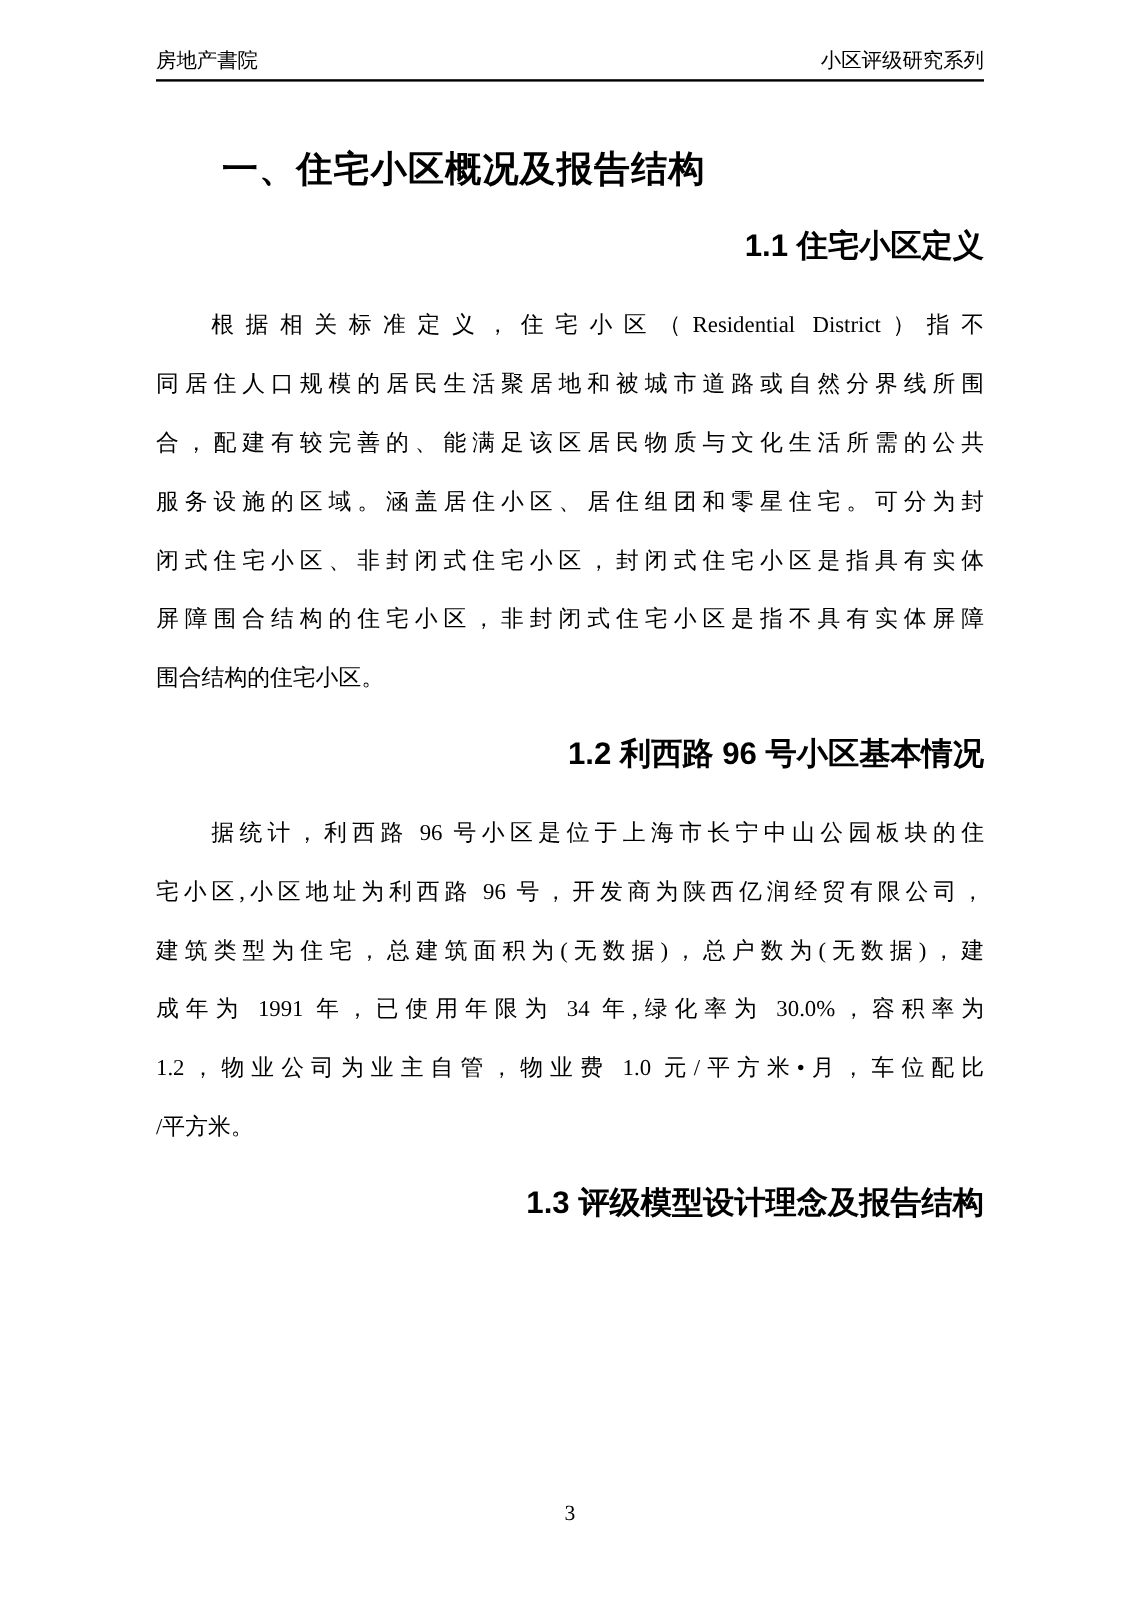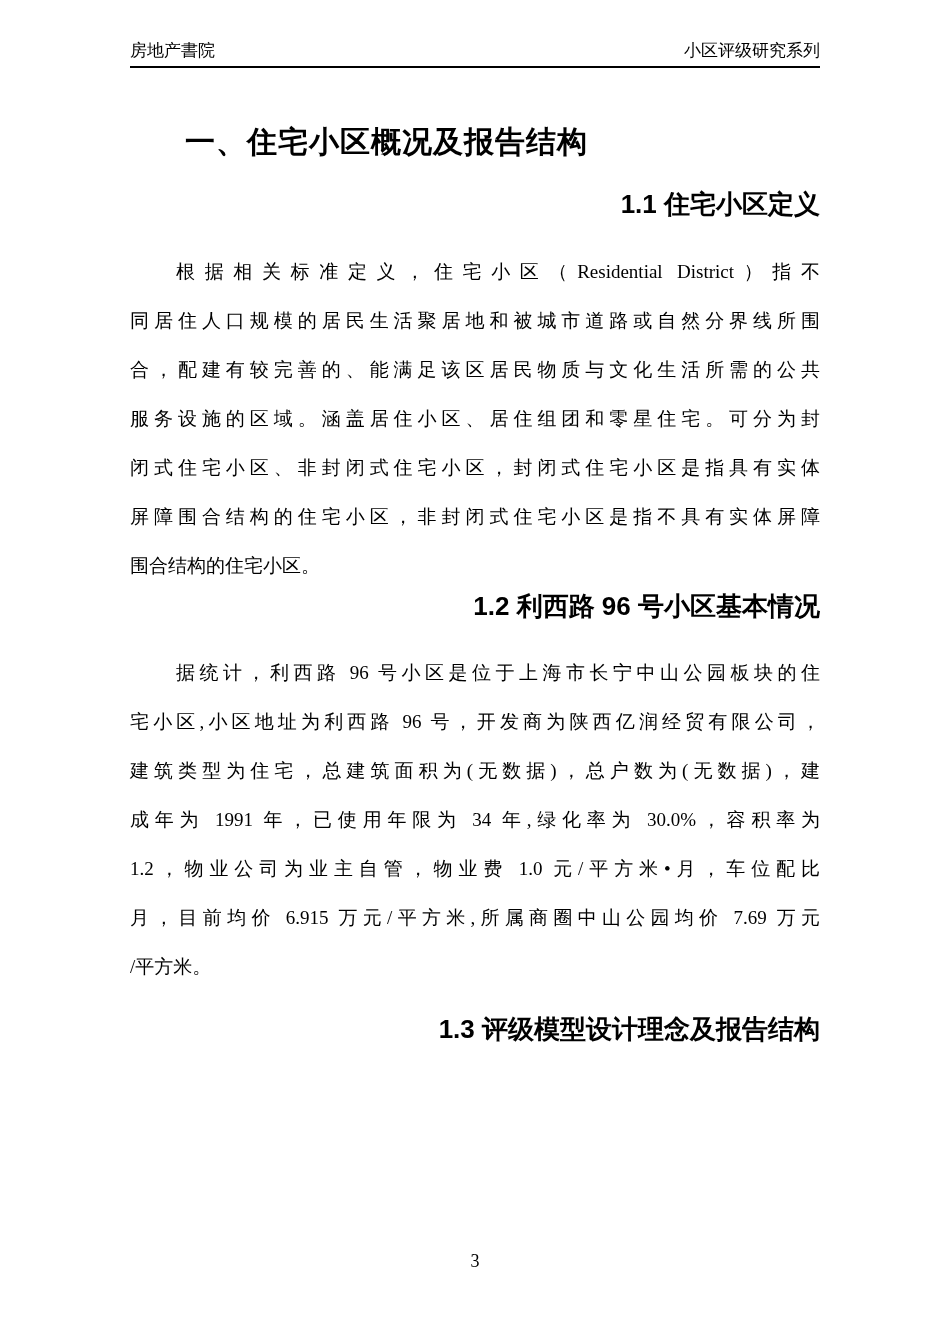--- a/index.html
+++ b/index.html
@@ -38,21 +38,21 @@
   }
   .section-heading {
     margin-left: 66px;
     font-size: 26px;
     line-height: 32px;
     font-weight: bold;
     font-family: "Liberation Sans", "DejaVu Sans", sans-serif;
     text-align: right;
   }
   .sh-11 { margin-top: 28px; }
-  .sh-12 { }
+  .sh-12 { margin-top: 22px; }
   .sh-13 { margin-top: 22px; }
   .para { font-size: 19px; }
   .p1 { margin-top: 27px; }
   .p2 { margin-top: 26px; }
   .p3 { margin-top: 30px; }
   .ln {
     height: 49px;
     line-height: 49px;
     text-align: justify;
     text-align-last: justify;
@@ -96,21 +96,20 @@
   </div>
 
   <h2 class="section-heading sh-12">1.2 利西路 96 号小区基本情况</h2>
 
   <div class="para p2">
     <div class="ln ln-indent">据统计，利西路 96 号小区是位于上海市长宁中山公园板块的住</div>
     <div class="ln">宅小区,小区地址为利西路 96 号，开发商为陕西亿润经贸有限公司，</div>
     <div class="ln">建筑类型为住宅，总建筑面积为(无数据)，总户数为(无数据)，建</div>
     <div class="ln">成年为 1991 年，已使用年限为 34 年,绿化率为 30.0%，容积率为</div>
     <div class="ln">1.2，物业公司为业主自管，物业费 1.0 元/平方米•月，车位配比</div>
-    <div class="ln">月，目前均价 6.915 万元/平方米,所属商圈中山公园均价 7.69 万元</div>
     <div class="ln ln-end">/平方米。</div>
   </div>
 
   <h2 class="section-heading sh-13">1.3 评级模型设计理念及报告结构</h2>
 
 
 </main>
 
 <footer class="page-footer">
   <span>3</span>

